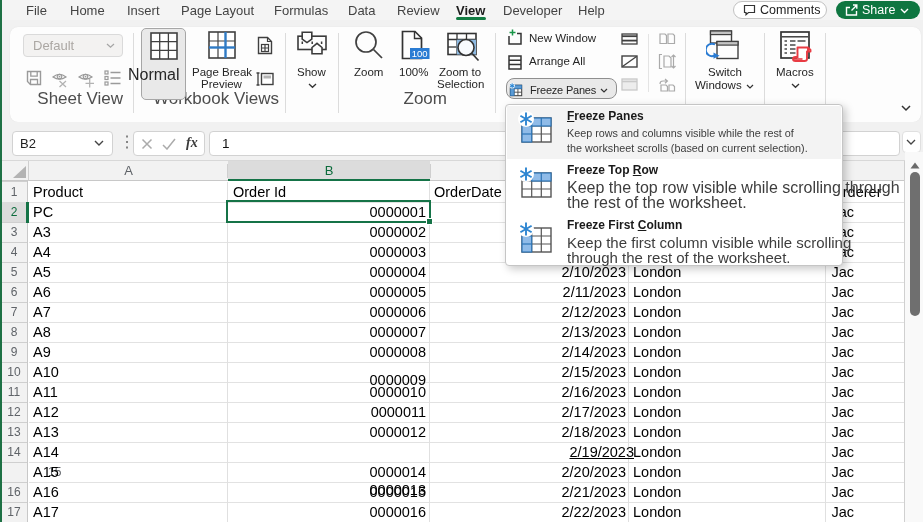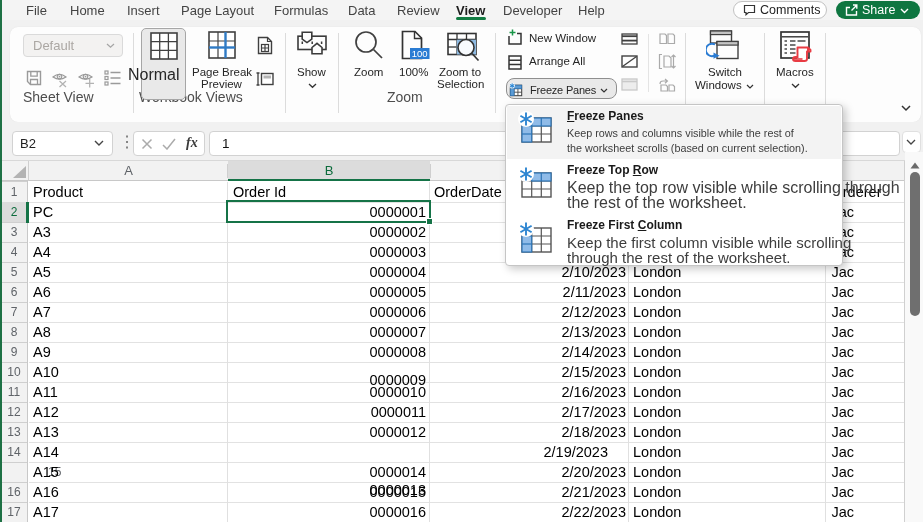--- a/index.html
+++ b/index.html
@@ -2,21 +2,21 @@
 <html><head>
 <meta charset="utf-8">
 <style>
 * { margin:0; padding:0; box-sizing:border-box; }
 html,body { width:923px; height:522px; overflow:hidden; }
 body { font-family:"Liberation Sans", sans-serif; background:#f1f1f1; position:relative; }
 .abs { position:absolute; }
 .tabbar { left:0; top:0; width:923px; height:20px; background:#f4f4f4; }
 .tab { position:absolute; top:3px; font-size:13px; color:#444; white-space:nowrap; }
 .sep { position:absolute; width:1px; background:#dcdcdc; }
-.glabel { position:absolute; top:89px; font-size:14px; color:#4d4d4d; text-align:left; white-space:nowrap; }
+.glabel { position:absolute; top:89px; font-size:17px; color:#4d4d4d; text-align:right; white-space:nowrap; }
 .rlabel { position:absolute; font-size:11.5px; color:#262626; white-space:nowrap; }
 .gridtxt { position:absolute; font-size:14.5px; color:#000; line-height:20px; height:20px; white-space:nowrap; }
 .rnum { position:absolute; left:0; width:28px; text-align:center; font-size:12px; color:#5f6368; line-height:20px; height:20px; }
 .vline { position:absolute; width:1px; background:#e0e0e0; }
 </style>
 </head>
 <body>
 
 <div class="abs tabbar"></div>
 <div class="tab" style="left:26px">File</div>
@@ -362,21 +362,21 @@
 <div class="gridtxt" style="left:430px; top:242px; width:196px; text-align:right;">2/9/2023</div>
 <div class="gridtxt" style="left:430px; top:262px; width:196px; text-align:right;">2/10/2023</div>
 <div class="gridtxt" style="left:430px; top:282px; width:196px; text-align:right;">2/11/2023</div>
 <div class="gridtxt" style="left:430px; top:302px; width:196px; text-align:right;">2/12/2023</div>
 <div class="gridtxt" style="left:430px; top:322px; width:196px; text-align:right;">2/13/2023</div>
 <div class="gridtxt" style="left:430px; top:342px; width:196px; text-align:right;">2/14/2023</div>
 <div class="gridtxt" style="left:430px; top:362px; width:196px; text-align:right;">2/15/2023</div>
 <div class="gridtxt" style="left:430px; top:382px; width:196px; text-align:right;">2/16/2023</div>
 <div class="gridtxt" style="left:430px; top:402px; width:196px; text-align:right;">2/17/2023</div>
 <div class="gridtxt" style="left:430px; top:422px; width:196px; text-align:right;">2/18/2023</div>
-<div class="gridtxt" style="left:412px; top:442px; width:196px; text-align:right;">2/19/2023</div>
+<div class="gridtxt" style="left:438px; top:442px; width:196px; text-align:right;text-decoration:underline;">2/19/2023</div>
 <div class="gridtxt" style="left:430px; top:462px; width:196px; text-align:right;">2/20/2023</div>
 <div class="gridtxt" style="left:430px; top:482px; width:196px; text-align:right;">2/21/2023</div>
 <div class="gridtxt" style="left:430px; top:502px; width:196px; text-align:right;">2/22/2023</div>
 <div class="gridtxt" style="left:633px; top:202px;">London</div>
 <div class="gridtxt" style="left:633px; top:222px;">London</div>
 <div class="gridtxt" style="left:633px; top:242px;">London</div>
 <div class="gridtxt" style="left:633px; top:262px;">London</div>
 <div class="gridtxt" style="left:633px; top:282px;">London</div>
 <div class="gridtxt" style="left:633px; top:302px;">London</div>
 <div class="gridtxt" style="left:633px; top:322px;">London</div>

